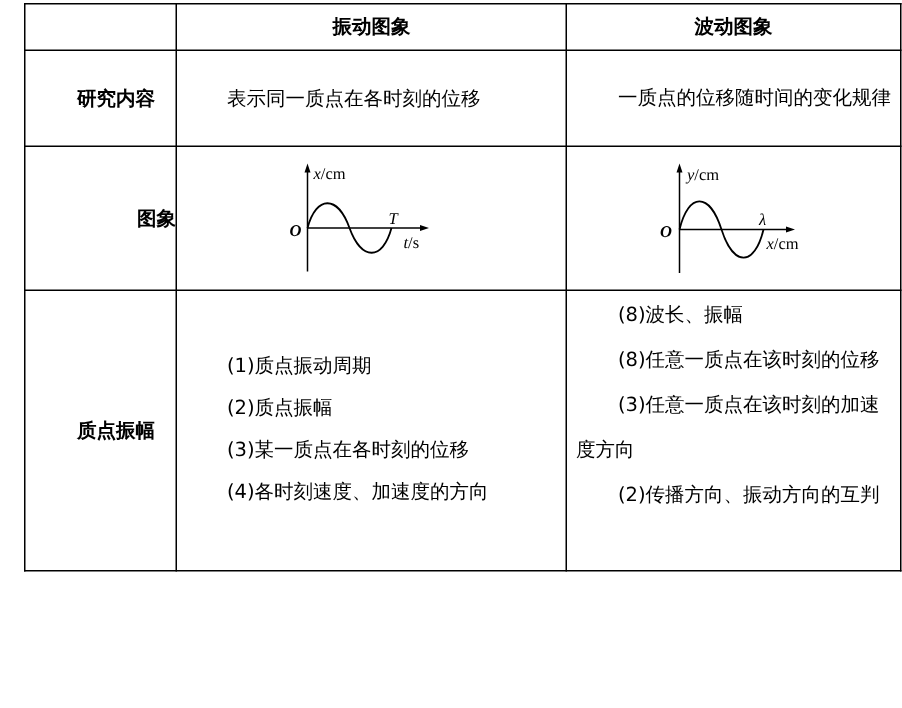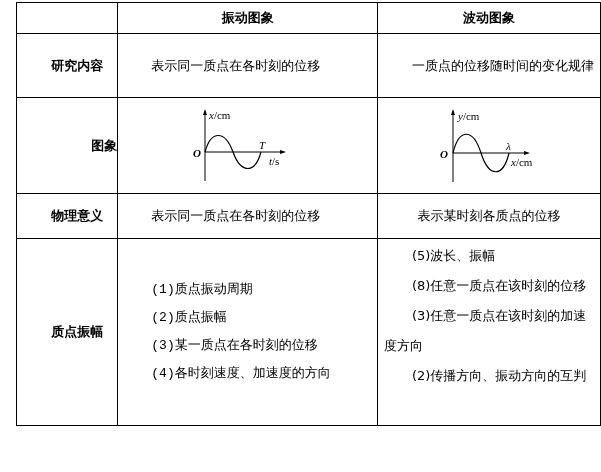--- a/index.html
+++ b/index.html
@@ -9,21 +9,21 @@
   td { border:1px solid #000; padding:0; vertical-align:middle; font-size:13px; }
   .c1 { width:103px; }
   .c2 { width:264px; }
   .c3 { width:226px; }
   .hdr { font-weight:bold; text-align:center; font-size:13px; }
   .rowlabel { font-weight:bold; text-align:right; padding-right:14px; }
   .mid { padding-left:33px; }
   .ctr { text-align:center; }
   .right-text { padding:0 6px 0 6px; line-height:28px; }
   .indent { text-indent:28px; }
-  .list-left div { line-height:28px;font-family:Liberation Mono, monospace; }
+  .list-left div { line-height:28px; }
   .list-right { line-height:30px; padding:0 4px 0 6px; }
   .list-right div { text-indent:28px; }
   svg text { font-family:"Liberation Serif","DejaVu Serif",serif; }
 </style>
 </head>
 <body>
 
 <table>
   <colgroup>
       <col class="c1">
@@ -63,34 +63,29 @@
         <line x1="20" y1="47" x2="94" y2="47" stroke="#000" stroke-width="1"></line>
         <polygon points="91,45 97,47 91,49" fill="#000"></polygon>
         <path d="M20,47 C26,22 40,22 48,47 C56,72 70,72 76,47" fill="none" stroke="#000" stroke-width="1.2"></path>
         <text x="25" y="14" font-size="11"><tspan font-style="italic">y</tspan>/cm</text>
         <text x="7" y="52" font-size="11" font-style="italic" font-weight="bold">O</text>
         <text x="73" y="44" font-size="11" font-style="italic">λ</text>
         <text x="78" y="60" font-size="11"><tspan font-style="italic">x</tspan>/cm</text>
       </svg>
     </td>
   </tr>
-  <tr style="height:45px">
-    <td class="rowlabel">物理意义</td>
-    <td class="mid">表示同一质点在各时刻的位移</td>
-    <td class="ctr">表示某时刻各质点的位移</td>
-  </tr>
   <tr style="height:187px">
     <td class="rowlabel">质点振幅</td>
     <td class="mid list-left">
       <div>(1)质点振动周期</div>
       <div>(2)质点振幅</div>
       <div>(3)某一质点在各时刻的位移</div>
       <div>(4)各时刻速度、加速度的方向</div>
     </td>
     <td class="list-right" style="vertical-align:top;padding-top:2px">
-      <div>(5)波长、振幅</div>
+      <div>(8)波长、振幅</div>
       <div>(8)任意一质点在该时刻的位移</div>
       <div>(3)任意一质点在该时刻的加速度方向</div>
       <div>(2)传播方向、振动方向的互判</div>
     </td>
   </tr>
 </tbody>
   </table>
 
 </body></html>

